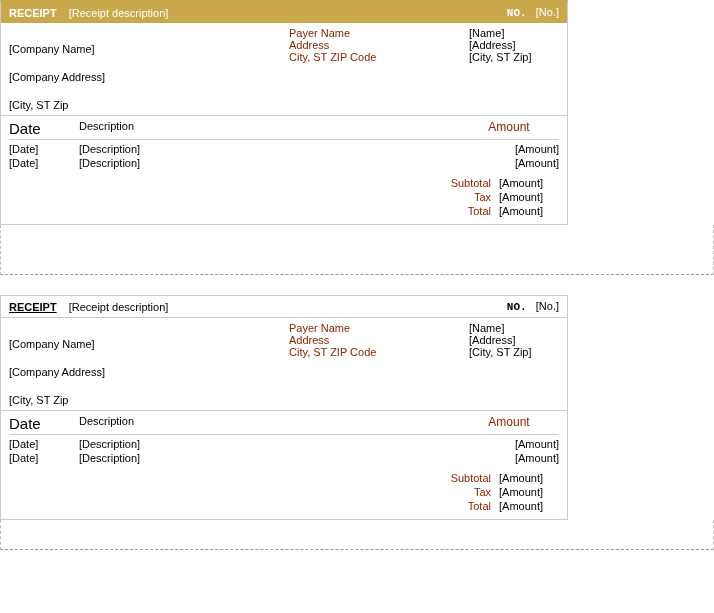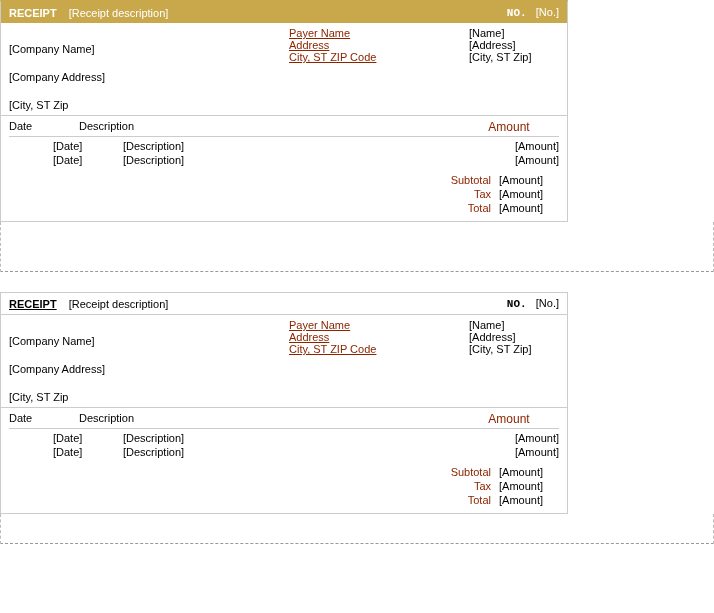--- a/index.html
+++ b/index.html
@@ -90,21 +90,20 @@
       display: block;
       color: #000;
       font-size: 11px;
       margin-top: 16px;
     }
 
     .payer-info .info-line {
       display: block;
       color: #8b2500;
       font-size: 11px;
-      text-decoration: underline;
     }
 
     .payee-info .info-line {
       display: block;
       color: #000;
       font-size: 11px;
     }
 
     .receipt-table {
       width: 100%;
@@ -114,39 +113,38 @@
     .table-header {
       display: grid;
       grid-template-columns: 70px 1fr 100px;
       border-bottom: 1px solid #ccc;
       padding-bottom: 2px;
       margin-bottom: 2px;
     }
 
     .table-header .col-date {
       color: #000;
-      font-size: 11px;
+      font-size: 15px;
     }
 
     .table-header .col-desc {
       color: #000;
       font-size: 11px;
     }
 
     .table-header .col-amount {
       color: #8b2500;
       font-size: 12px;
       text-align: center;
     }
 
     .table-row {
       display: grid;
       grid-template-columns: 70px 1fr 100px;
       padding: 1px 0;
-      margin-left: 44px;
     }
 
     .table-row .cell-date {
       color: #000;
       font-size: 11px;
     }
 
     .table-row .cell-desc {
       color: #000;
       font-size: 11px;

